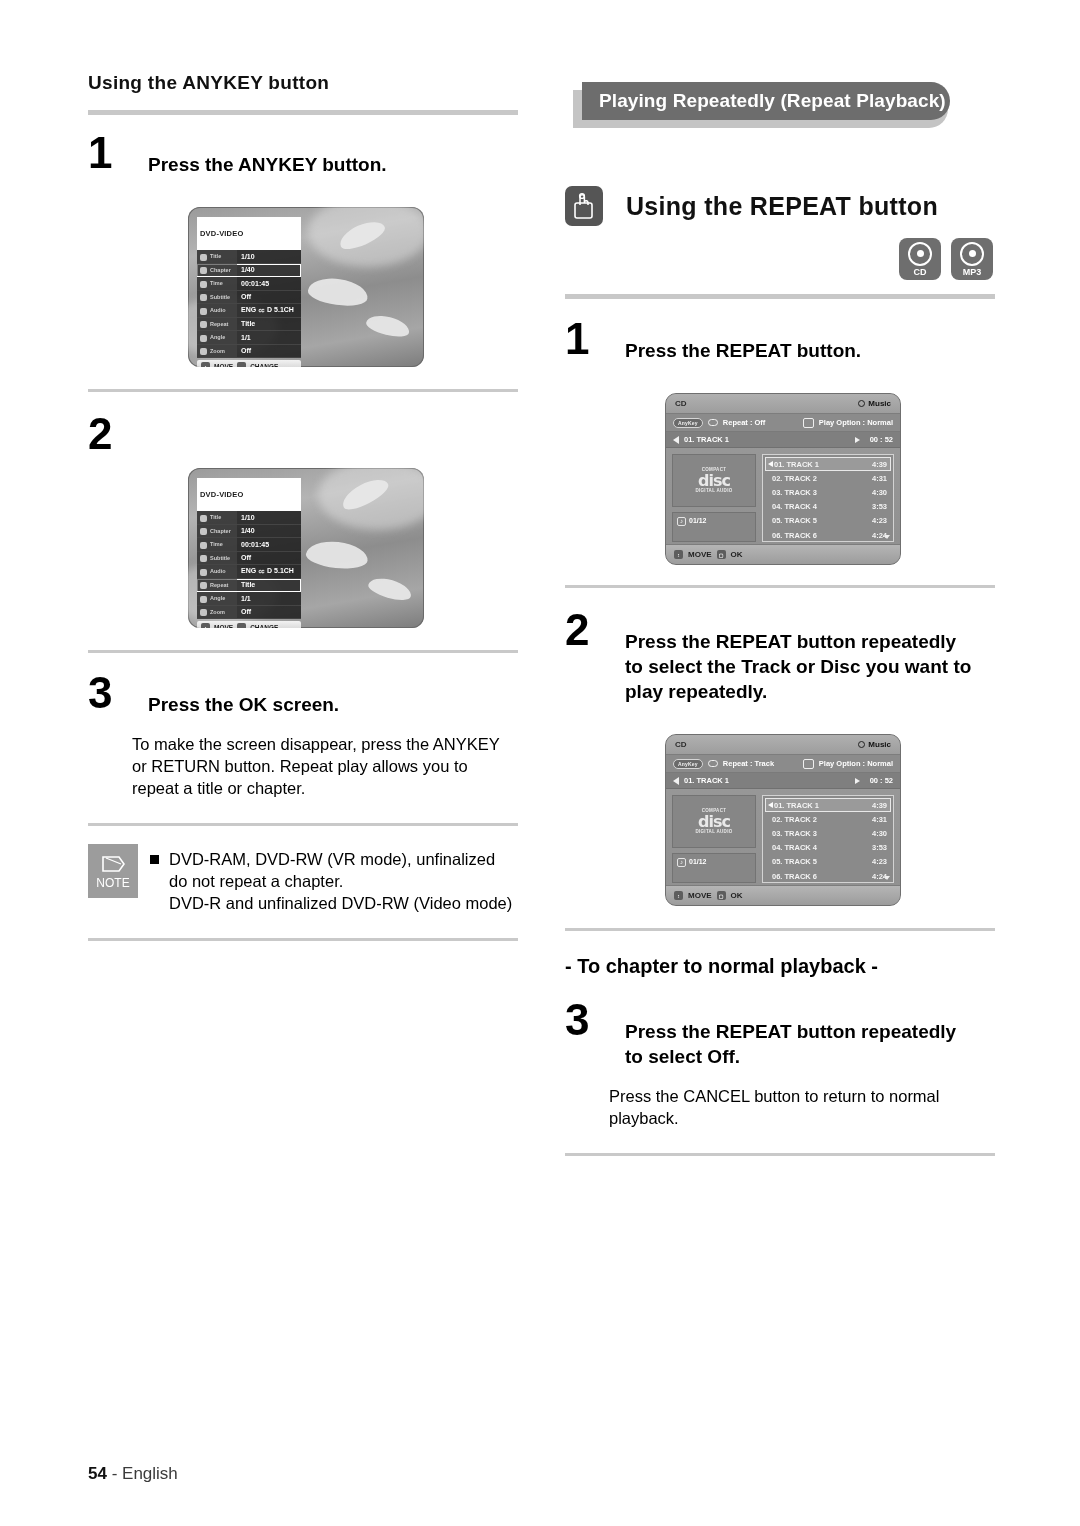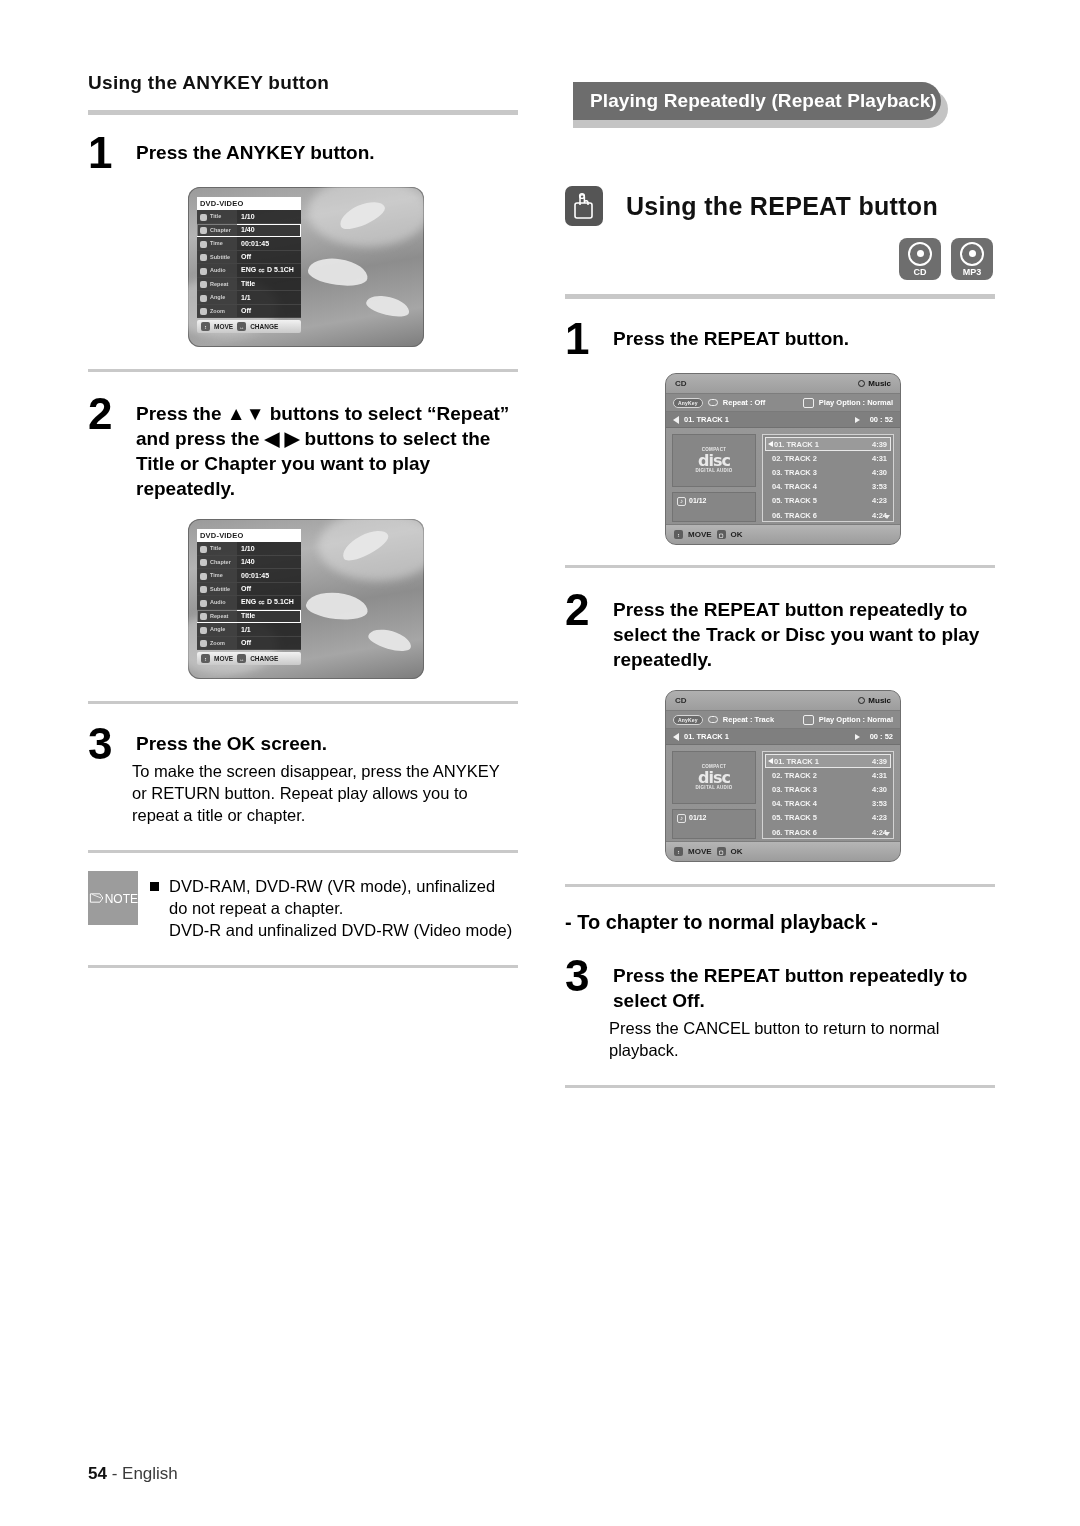--- a/index.html
+++ b/index.html
@@ -60,21 +60,21 @@
   }
   .banner-shadow {
     position: absolute;
     left: 8px; top: 8px;
     width: 375px; height: 38px;
     background: #c4c4c4;
     border-radius: 0 19px 19px 0;
   }
   .banner {
     position: absolute;
-    left: 8px; top: 0;
+    left: 17px; top: 0;
     width: 368px; height: 38px;
     background: #6d6d6d;
     border-radius: 0 19px 19px 0;
     color: #fff;
     font-size: 19px;
     font-weight: bold;
     display: flex;
     align-items: center;
     padding-left: 17px;
     box-sizing: border-box;
@@ -157,21 +157,21 @@
     font-family: "Liberation Sans", sans-serif;
   }
   .step-body {
     flex: 1 1 auto;
     padding-top: 3px;
   }
   .step-title {
     font-size: 19px;
     font-weight: bold;
     line-height: 25px;
-    margin: 4px;
+    margin: 16px;
   }
   .step-desc {
     font-size: 16.5px;
     line-height: 22px;
     margin: 1px 0 0 0;
     font-weight: normal;
   }
   .return-head {
     font-size: 20px;
     font-weight: bold;
@@ -206,21 +206,21 @@
     left: 9px; top: 10px;
     width: 104px;
     background: rgba(30,30,30,0.0);
     z-index: 5;
   }
   .osd-title {
     background: #fff;
     color: #1a1a1a;
     font-size: 7.5px;
     font-weight: bold;
-    padding: 2px 3px;
+    padding: 12px 3px;
     line-height: 9px;
     letter-spacing: 0.2px;
   }
   .osd-row {
     display: flex;
     align-items: center;
     height: 13.5px;
     background: rgba(22,22,22,.82);
     color: #fff;
     font-size: 7px;
@@ -496,21 +496,21 @@
     display: flex;
     align-items: flex-start;
     margin-top: 18px;
   }
   .note-icon {
     width: 50px;
     flex: 0 0 50px;
     background: #9c9c9c;
     height: 54px;
     display: flex;
-    flex-direction: row;
+    flex-direction: column;
     align-items: center;
     justify-content: center;
     color: #fff;
     margin-right: 12px;
   }
   .note-icon .nlabel {
     font-size: 12px;
     font-weight: normal;
     color: #fff;
     margin-top: 1px;
@@ -603,23 +603,20 @@
           <span class="pad">↔</span>
           <span>CHANGE</span>
         </div>
       </div>
     </div>
 
     <div class="rule-thin sep"></div>
 
     <div class="step">
       <div class="step-num">2</div>
-      <div class="step-body">
-        <p class="step-title">Press the ▲▼ buttons to select “Repeat” and press the ◀ ▶ buttons to select the Title or Chapter you want to play repeatedly.</p>
-      </div>
     </div>
 
     <div class="dvd-shot">
       <div class="cloudy" style="left:130px;top:-8px;width:120px;height:70px;"></div>
       <div class="cloudy" style="left:-20px;top:95px;width:110px;height:60px;"></div>
       <div class="sky-bird" style="left:152px;top:16px;width:50px;height:20px;transform:rotate(-28deg);"></div>
       <div class="sky-bird" style="left:118px;top:74px;width:62px;height:26px;transform:rotate(6deg);"></div>
       <div class="sky-bird" style="left:180px;top:112px;width:44px;height:18px;transform:rotate(16deg);"></div>
       <div class="osd">
         <div class="osd-title">DVD-VIDEO</div>

